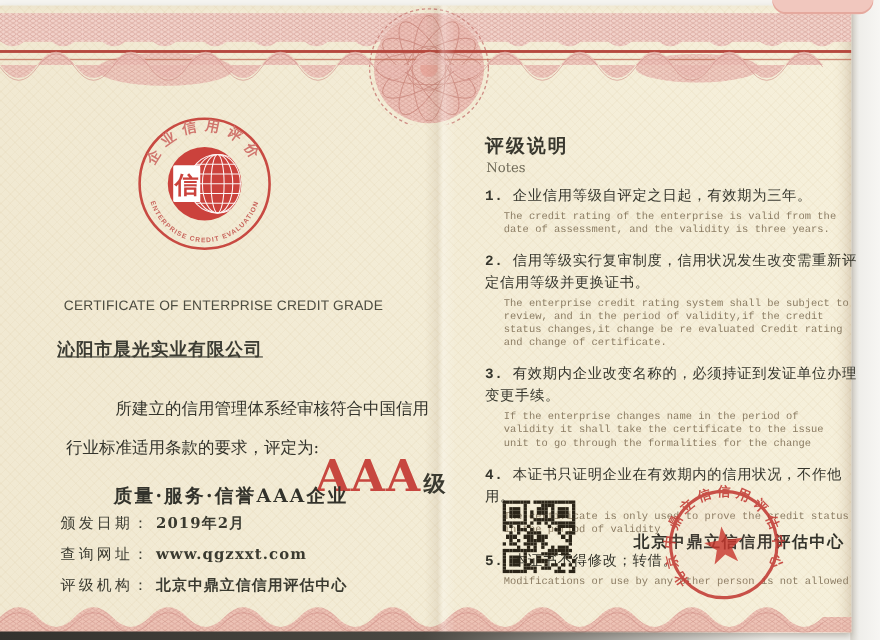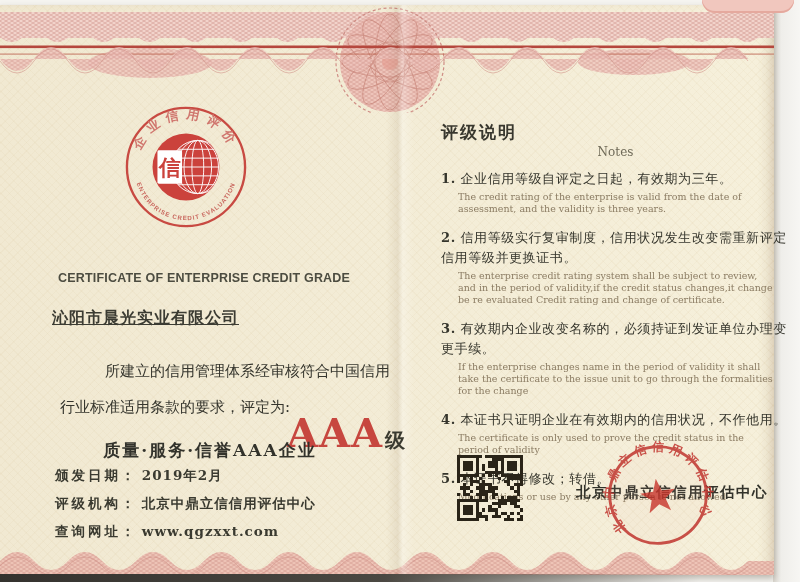--- a/index.html
+++ b/index.html
@@ -22,39 +22,39 @@
   .band-top{position:absolute;left:0;top:2px;width:774px;height:106px;}
   .band-bottom{position:absolute;left:0;top:530px;width:774px;height:40px;}
   .fold{position:absolute;left:386px;top:0;width:28px;height:570px;
     background:linear-gradient(90deg,rgba(120,90,60,0) 0%,rgba(120,90,60,.10) 42%,rgba(255,255,255,.28) 60%,rgba(120,90,60,0) 100%);}
 
   .page-left,.page-right{position:absolute;inset:0;}
   .logo{position:absolute;left:122px;top:98px;width:128px;height:128px;}
 
   .title{position:absolute;left:56px;top:231px;margin:0;font-size:28px;font-weight:600;
     letter-spacing:6px;color:#4a4a3e;}
-  .subtitle{position:absolute;left:58px;top:266px;font-size:12.5px;font-weight:bold;
+  .subtitle{position:absolute;left:58px;top:266px;font-size:12.5px;font-weight:normal;
     font-family:"Liberation Sans",sans-serif;color:#4c4c40;letter-spacing:0.2px;}
   .company{position:absolute;left:52px;top:303px;font-size:16px;font-weight:600;color:#3c3c33;letter-spacing:1px;text-decoration:underline;}
   .statement{position:absolute;left:48px;top:336px;width:330px;margin:12px;font-size:15px;line-height:36px;
     text-indent:3em;letter-spacing:0;color:#35352d;}
   .grade-row{position:absolute;left:15px;top:392px;width:390px;text-align:right;color:#c7473f;margin-top:12px;}
   .aaa{font-size:40px;font-weight:600;letter-spacing:1px;}
   .ji{font-size:20px;font-weight:bold;color:#3a3a30;margin-left:2px;}
   .caption{position:absolute;left:15px;top:434px;width:390px;text-align:center;font-size:17px;
     font-weight:bold;color:#32322b;letter-spacing:2px;}
   .fields{position:absolute;left:55px;top:462px;}
   .field{height:28px;font-size:13.5px;color:#3a3a30;}
-  .flabel{font-weight:bold;letter-spacing:3px;}
+  .flabel{font-weight:normal;letter-spacing:3px;}
   .fvalue{font-weight:600;letter-spacing:1px;margin-top:31px;}
 
   .notes-col{position:absolute;left:441px;top:116px;width:348px;}
   .notes-h{font-size:17px;font-weight:bold;color:#38372e;letter-spacing:2px;}
-  .notes-sub{font-size:12px;color:#6f6a58;margin:1px 0 10px 1px;text-align:center;}
-  .note-item{margin-bottom:13px;}
+  .notes-sub{font-size:12px;color:#6f6a58;margin:1px 0 10px 1px;}
+  .note-item{margin-bottom:13px;font-family:Liberation Mono, monospace;}
   .note-cn{font-size:13px;line-height:20px;letter-spacing:0.6px;color:#35352c;}
   .note-num{font-weight:600;}
   .note-en{font-size:9.5px;line-height:12px;color:#8b7c63;margin:2px 0 0 17px;width:315px;}
 
   .qr{position:absolute;left:457px;top:450px;width:66px;height:66px;display:grid;
     grid-template-columns:repeat(21,1fr);grid-template-rows:repeat(21,1fr);}
   .qr div.d{background:#2a2418;}
   .issuer{position:absolute;left:576px;top:478px;font-size:14.5px;font-weight:bold;
     color:#33332b;letter-spacing:1.5px;white-space:nowrap;}
   .stamp{position:absolute;left:602px;top:434px;width:112px;height:112px;opacity:.88;
@@ -163,26 +163,26 @@
         <span class="aaa">AAA</span><span class="ji">级</span>
       </div>
       <div class="caption">质量·服务·信誉AAA企业</div>
 
       <div class="fields">
         <div class="field">
           <span class="flabel">颁发日期：</span>
           <span class="fvalue">2019年2月</span>
         </div>
         <div class="field">
+          <span class="flabel">查询网址：</span>
+          <span class="fvalue">www.qgzxxt.com</span>
+        </div>
+        <div class="field">
           <span class="flabel">评级机构：</span>
           <span class="fvalue">北京中鼎立信信用评估中心</span>
-        </div>
-        <div class="field">
-          <span class="flabel">查询网址：</span>
-          <span class="fvalue">www.qgzxxt.com</span>
         </div>
       </div>
     </div>
 
     <div class="page-right">
       <div class="notes-col">
         <div class="notes-h">评级说明</div>
         <div class="notes-sub">Notes</div>
 
         <div class="note-item">

